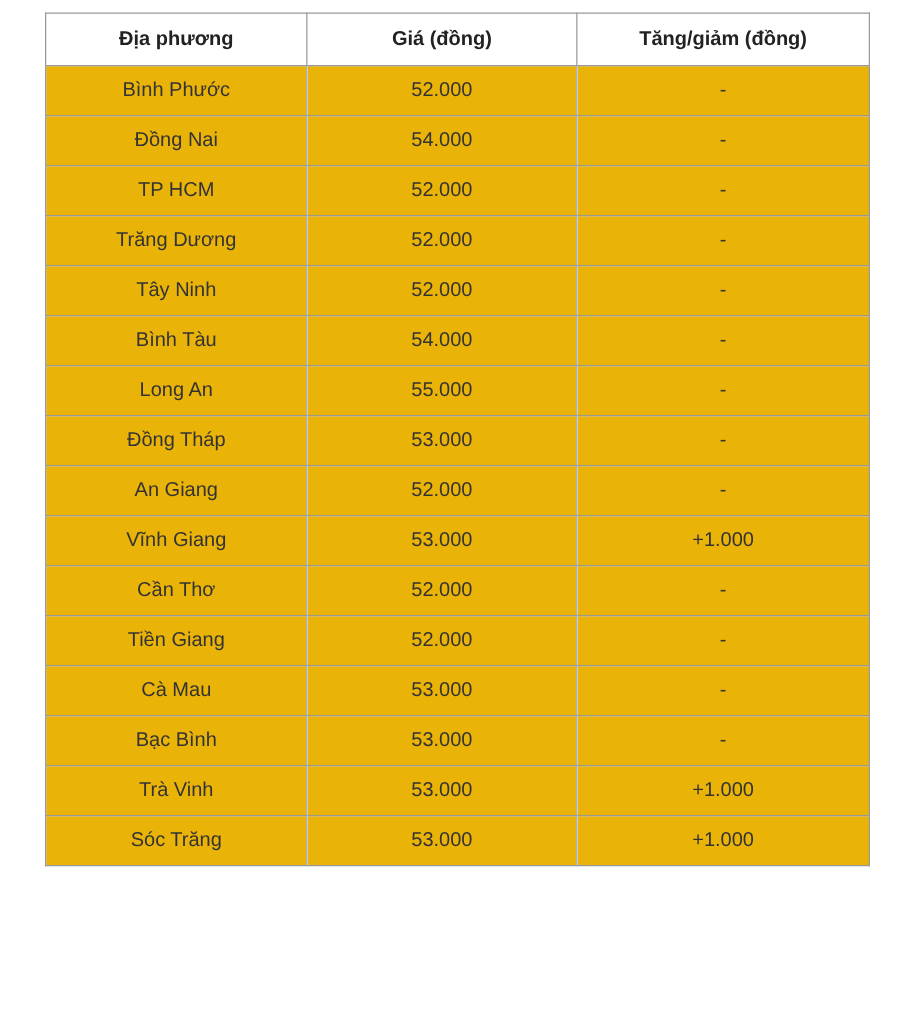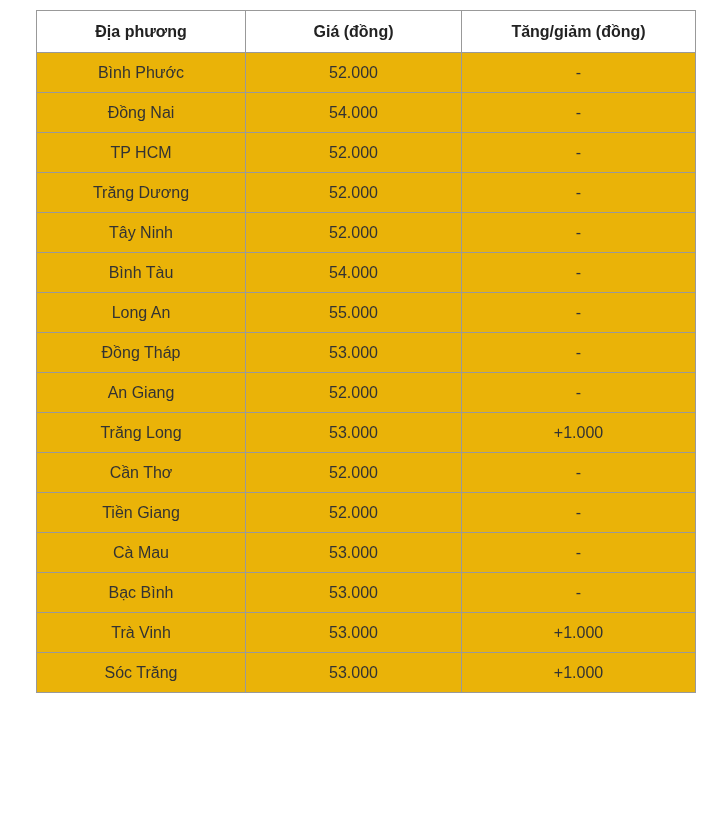--- a/index.html
+++ b/index.html
@@ -105,21 +105,21 @@
         <td>Đồng Tháp</td>
         <td>53.000</td>
         <td>-</td>
       </tr>
       <tr>
         <td>An Giang</td>
         <td>52.000</td>
         <td>-</td>
       </tr>
       <tr>
-        <td>Trăng Long</td>
+        <td>Vĩnh Giang</td>
         <td>53.000</td>
         <td>+1.000</td>
       </tr>
       <tr>
         <td>Cần Thơ</td>
         <td>52.000</td>
         <td>-</td>
       </tr>
       <tr>
         <td>Tiền Giang</td>

